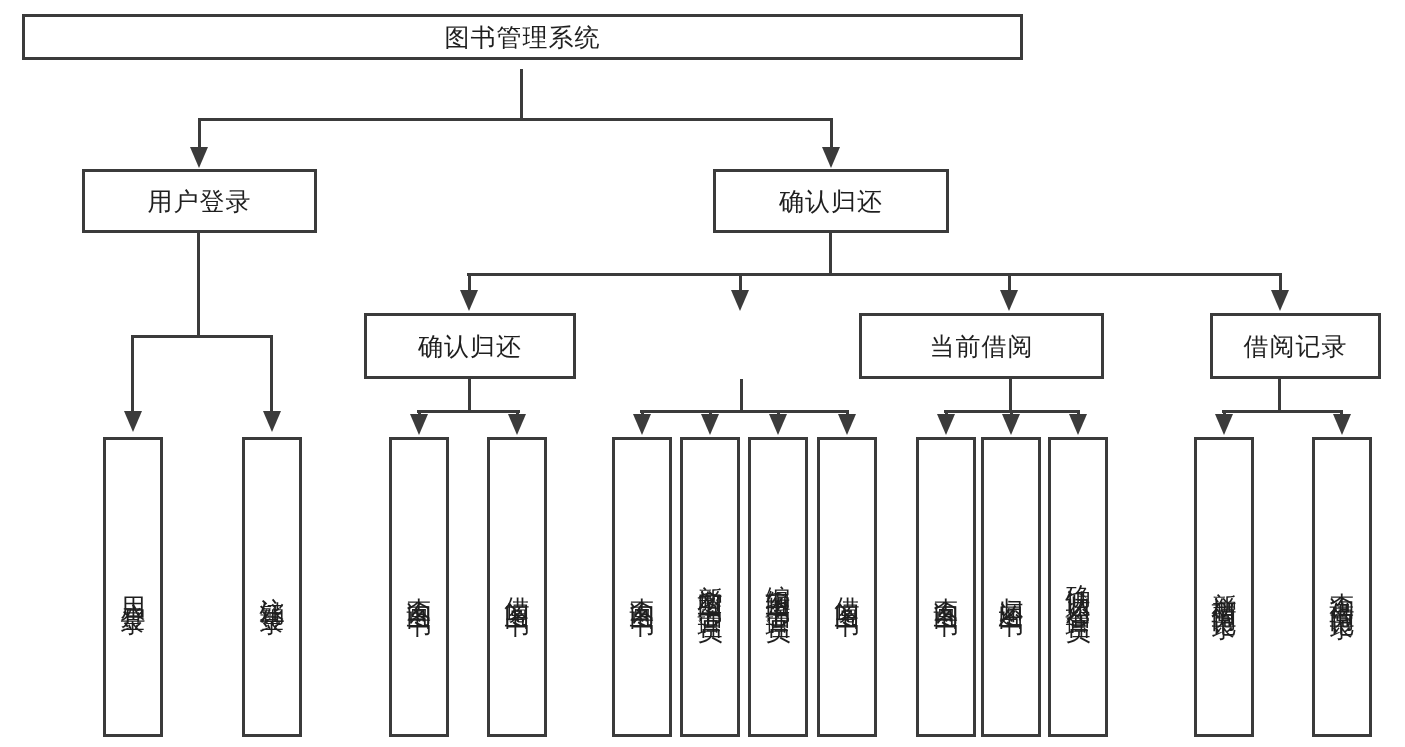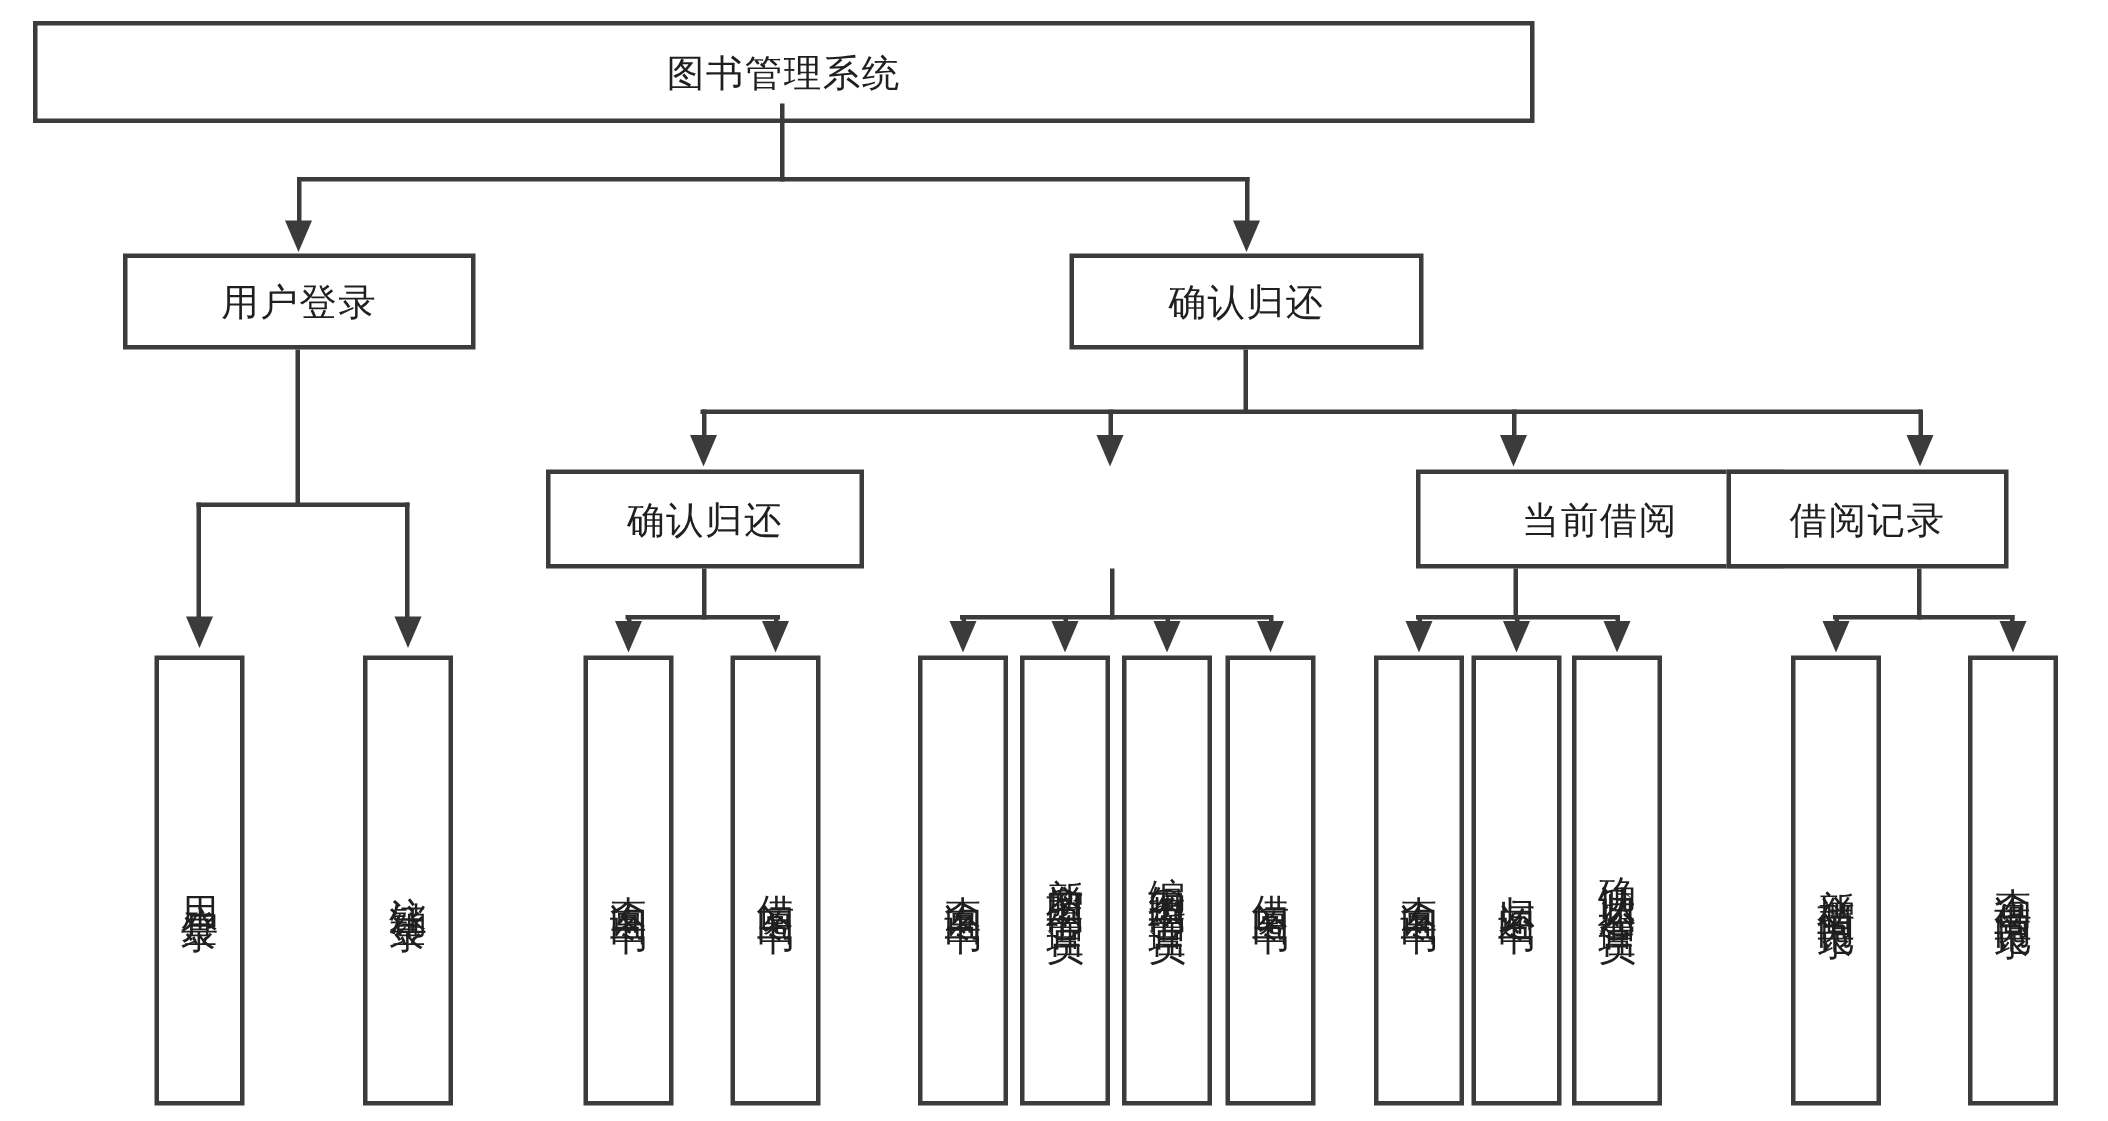--- a/index.html
+++ b/index.html
@@ -47,21 +47,21 @@
     color:var(--wm);
     text-shadow:0 0 2px #ffffff,0 0 1px #ffffff;
     white-space:nowrap;
   }
 </style>
 </head>
 <body>
 
 <div class="canvas">
 
-  <div class="box" style="left:22px;top:14px;width:1001px;height:68px">
+  <div class="box" style="left:22px;top:14px;width:1001px;height:46px">
     <span class="hlbl">图书管理系统</span>
   </div>
 
   <div>
     <div class="vl" style="left:520px;top:69px;width:3px;height:52px"></div>
     <div class="hl" style="left:198px;top:118px;width:635px;height:3px"></div>
     <div class="vl" style="left:198px;top:118px;width:3px;height:32px"></div>
     <div class="arw" style="left:190px;top:147px"></div>
     <div class="vl" style="left:830px;top:118px;width:3px;height:32px"></div>
     <div class="arw" style="left:822px;top:147px"></div>
@@ -92,24 +92,24 @@
     <div class="arw" style="left:731px;top:290px"></div>
     <div class="vl" style="left:1008px;top:273px;width:3px;height:18px"></div>
     <div class="arw" style="left:1000px;top:290px"></div>
     <div class="vl" style="left:1279px;top:273px;width:3px;height:18px"></div>
     <div class="arw" style="left:1271px;top:290px"></div>
   </div>
 
   <div class="box" style="left:364px;top:313px;width:212px;height:66px">
     <span class="hlbl">确认归还</span>
   </div>
-  <div class="box" style="left:944px;top:313px;width:245px;height:66px">
+  <div class="box" style="left:859px;top:313px;width:245px;height:66px">
     <span class="hlbl">当前借阅</span>
   </div>
-  <div class="box" style="left:1151px;top:313px;width:188px;height:66px">
+  <div class="box" style="left:1210px;top:313px;width:171px;height:66px">
     <span class="hlbl">借阅记录</span>
   </div>
 
   <div>
     <div class="vl" style="left:468px;top:379px;width:3px;height:34px"></div>
     <div class="hl" style="left:417px;top:410px;width:103px;height:3px"></div>
     <div class="vl" style="left:418px;top:410px;width:3px;height:6px"></div>
     <div class="arw" style="left:410px;top:414px"></div>
     <div class="vl" style="left:516px;top:410px;width:3px;height:6px"></div>
     <div class="arw" style="left:508px;top:414px"></div>

